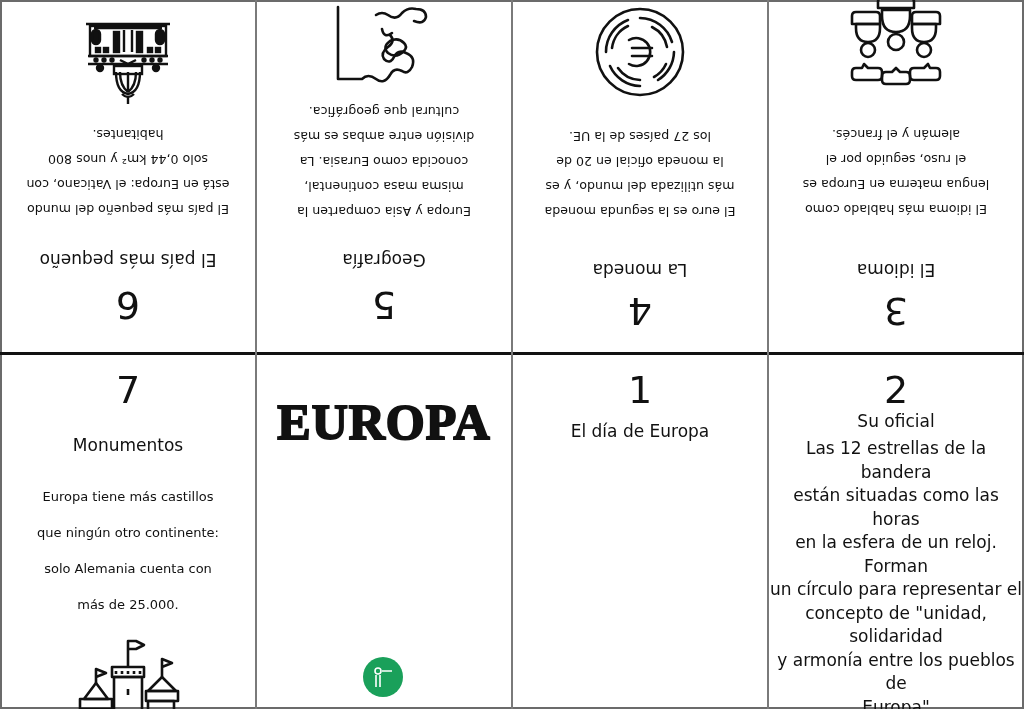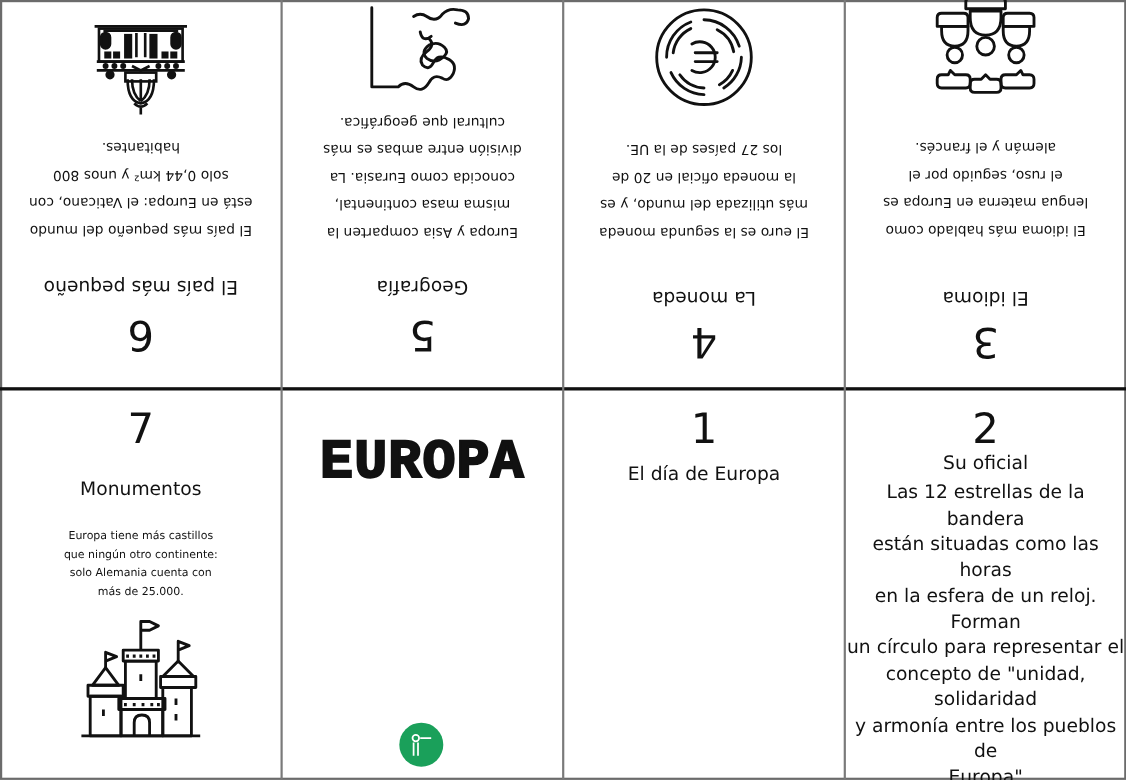--- a/index.html
+++ b/index.html
@@ -6,24 +6,24 @@
   html, body { width: 1024px; height: 709px; background: #ffffff; overflow: hidden; }
   body { font-family: "DejaVu Sans", sans-serif; color: #111; position: relative; }
   .sheet { position: absolute; left: 0; top: 0; width: 1024px; height: 709px; border: 2px solid #6b6b6b; }
   .hline { position: absolute; left: 0; top: 352px; width: 1024px; height: 3px; background: #111; }
   .vline { position: absolute; width: 2px; background: #7a7a7a; top: 0; height: 709px; }
   .card { position: absolute; width: 256px; display: flex; flex-direction: column; align-items: center; text-align: center; }
   .card.top { top: 0; height: 352px; transform: rotate(180deg); }
   .card.bottom { top: 355px; height: 354px; }
   .num { font-family: "DejaVu Sans", sans-serif; font-size: 38px; font-weight: 400; line-height: 1; color: #111; }
   .title { font-family: "DejaVu Sans", sans-serif; font-size: 17px; color: #111; margin-top: 6px; }
-  .body { font-family: "DejaVu Sans", sans-serif; font-size: 10px; line-height: 17px; color: #111; white-space: pre-line; }
+  .body { font-family: "DejaVu Sans", sans-serif; font-size: 13px; line-height: 36px; color: #111; white-space: pre-line; }
   .icon svg { display: block; }
   
-  .cover-title { font-family: Liberation Mono, monospace; font-weight: 900; font-size: 50px; letter-spacing: 1px; margin-top: 38px; -webkit-text-stroke: 2px #111; }
+  .cover-title { font-family: Liberation Serif, serif; font-weight: 900; font-size: 50px; letter-spacing: 1px; margin-top: 38px; -webkit-text-stroke: 2px #111; }
   .cover-sub { font-family: "DejaVu Sans", sans-serif; font-size: 21px; line-height: 38px; margin-top: 72px; white-space: pre-line; letter-spacing: 1px; }
   .logo { width: 40px; height: 40px; border-radius: 50%; background: #1aa05a; position: absolute; bottom: 12px; left: 107px; display: flex; align-items: center; justify-content: center; }
 </style>
 </head>
 <body>
 
 <div class="sheet"></div>
 <div class="hline"></div>
 <div class="vline" style="left:255px"></div>
 <div class="vline" style="left:511px"></div>

